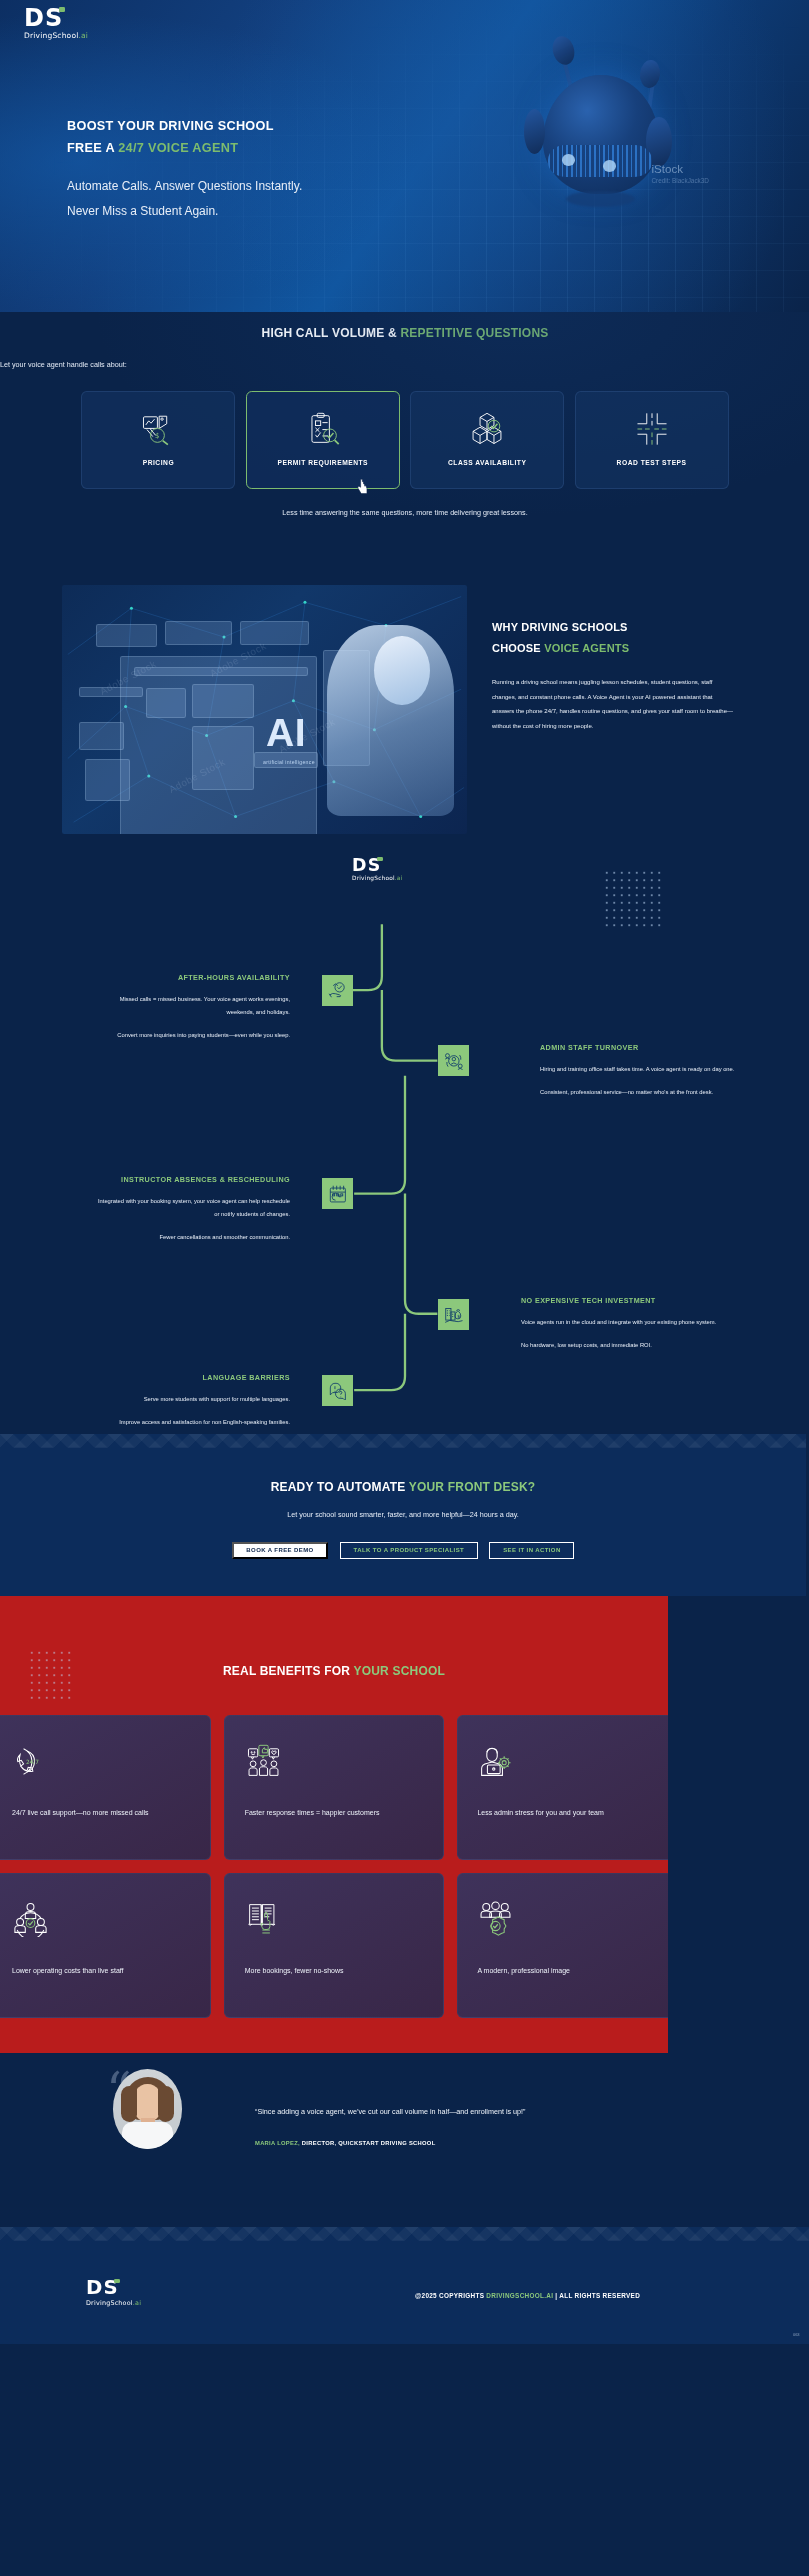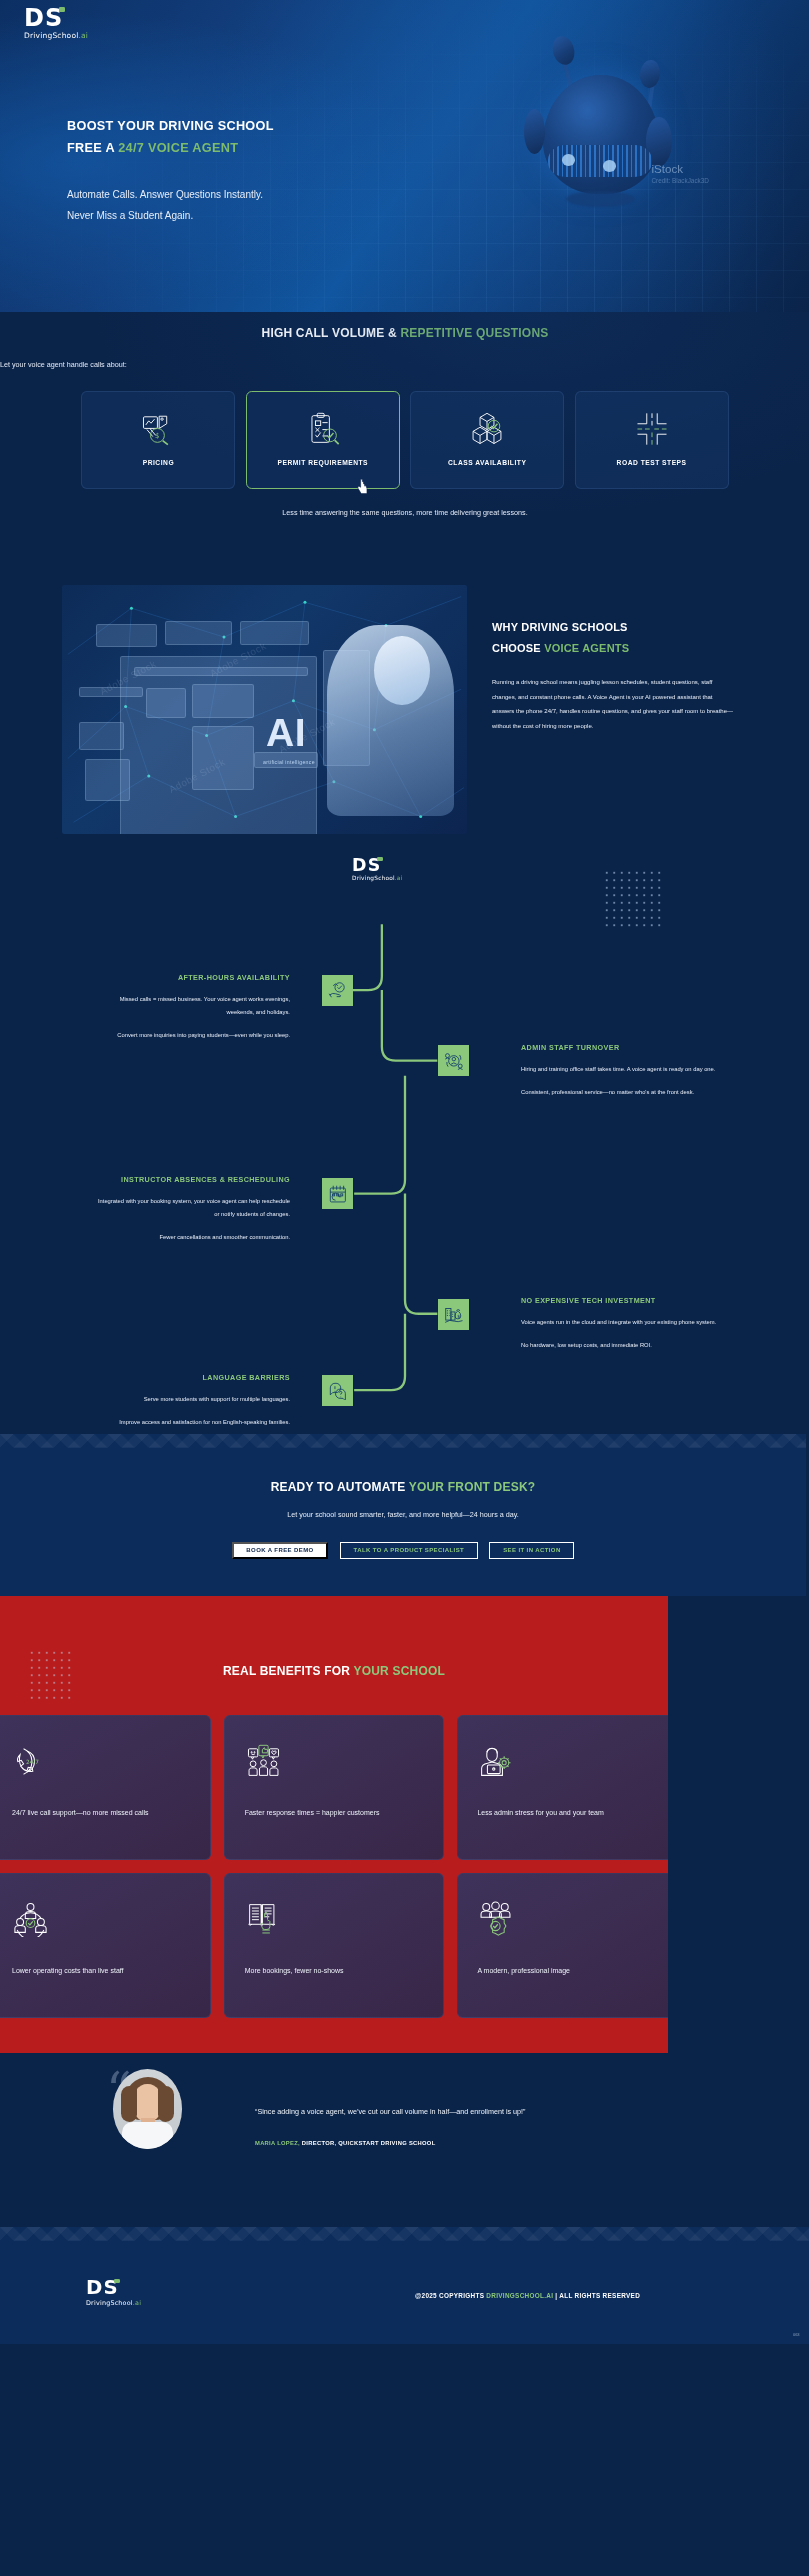--- a/index.html
+++ b/index.html
@@ -32,21 +32,21 @@
     font-family:"DejaVu Sans", sans-serif; line-height:1; position:relative; display:inline-block; }
   .logo-dot { display:inline-block; width:6.4px; height:4.6px; background:#7dbc6e; border-radius:1.2px;
     position:absolute; right:-1.7px; top:1.2px; }
   .logo-sub { font-size:7.5px; color:#fff; letter-spacing:0.2px; margin-top:1.2px;
     font-family:"DejaVu Sans", sans-serif; }
   .logo-sub .ai { color:#7dbc6e;margin-top:42px; }
 
   .hero-copy { position:absolute; left:67px; top:116px; width:359px; }
   .hero-h1 { font-size:12.7px; font-weight:700; letter-spacing:0.3px; line-height:1.7; }
   .hero-h1 .accent { color:#7dbc6e; }
-  .hero-sub { margin-top:25px; font-size:10px; line-height:2.1; color:#e7eef8; }
+  .hero-sub { margin-top:15px; font-size:12px; line-height:2.1; color:#e7eef8; }
 
   
   .robot-art { position:absolute; right:64px; top:0px; width:249px; height:231px; }
   .robot-head { position:absolute; left:46px; top:75px; width:116px; height:119px;
     border-radius:50% 50% 46% 46%/56% 56% 44% 44%;
     background:radial-gradient(circle at 38% 30%, #2a62ae 0%, #17407c 45%, #0d2a56 100%);
     box-shadow:0 0 29px rgba(30,110,200,.5); }
   .robot-visor { position:absolute; left:51px; top:145px; width:104px; height:32px;
     border-radius:17.4px/15px;
     background:repeating-linear-gradient(90deg,#2f7ad1 0 1.7px,#15407d 1.7px 4.6px);
@@ -440,21 +440,21 @@
           <circle cx="17" cy="14" r="3"></circle>
         <path d="M12 23 q5 -5 10 0"></path>
         <circle cx="6" cy="8" r="3.4"></circle>
           <path d="M2 14 q4 -4 8 0"></path>
         <circle cx="28" cy="26" r="3.4"></circle>
           <path d="M24 32 q4 -4 8 0"></path>
         <path d="M27 7 a11 11 0 0 1 2 8"></path>
           <path d="M7 27 a11 11 0 0 1 -2 -8"></path>
       </svg>
     </div>
-    <div class="tl-item right" style="left:521px;top:185px;">
+    <div class="tl-item right" style="left:540px;top:185px;">
       <div class="tl-title">ADMIN STAFF TURNOVER</div>
       <p class="tl-p">Hiring and training office staff takes time. A voice agent is ready on day one.</p>
       <p class="tl-p">Consistent, professional service—no matter who's at the front desk.</p>
     </div>
 
     <div class="tl-icon" style="left:322px;top:322px;">
       <svg width="19.7" height="19.7" viewBox="0 0 34 34" fill="none" stroke="#123f6b" stroke-width="1.5">
         <rect x="4" y="7" width="26" height="24" rx="2"></rect>
         <path d="M9 3 v7 M15 3 v7 M21 3 v7 M27 3 v7 M4 14 h26"></path>
         <rect x="8" y="17" width="3.5" height="3.5"></rect>

